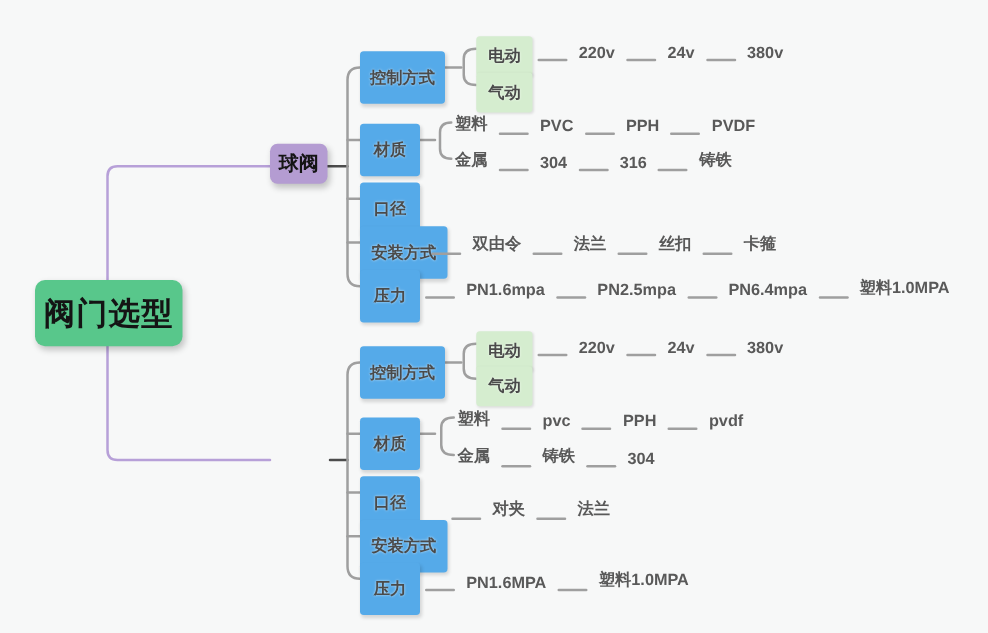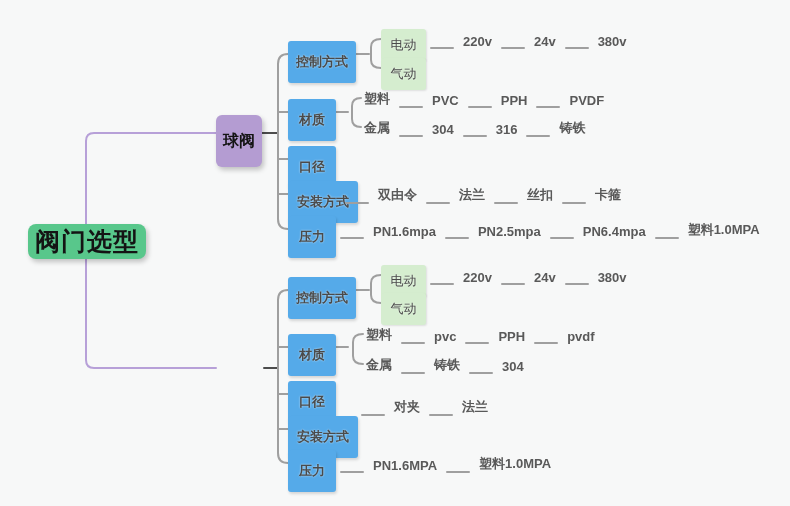--- a/index.html
+++ b/index.html
@@ -44,21 +44,21 @@
     color:var(--box-text,#4a4a4a);
     font-size:13px;font-weight:bold;
     height:42px;line-height:26px;
     border-radius:3px;
     text-shadow:0 0 2px rgba(255,255,255,.75);
     box-shadow:1px 2px 3px rgba(0,0,0,.14);
   }
   .leaf{
     background:var(--leaf-green,#d5edcf);
     color:var(--box-text,#4a4a4a);
-    font-size:13px;font-weight:normal;
+    font-size:13px;font-weight:bold;
     height:32px;line-height:20px;
     border-radius:3px;
     text-shadow:0 0 2px rgba(255,255,255,.75);
     box-shadow:1px 1px 2px rgba(0,0,0,.1);
   }
   .chain{
     position:absolute;
     display:flex;align-items:flex-end;gap:9px;
     height:20px;
   }
@@ -101,23 +101,23 @@
     <path class="wire-gray" d="M 278 394 L 288 394"></path>
     <path class="wire-gray" d="M 278 429 L 288 429"></path>
 
     <path class="wire-gray" d="M 356 290 L 369 290"></path>
     <path class="wire-gray" d="M 381 275 Q 371 275 371 283 L 371 295 Q 371 303 381 303"></path>
 
     <path class="wire-gray" d="M 336 347 L 348 347"></path>
     <path class="wire-gray" d="M 363 334 Q 353 334 353 342 L 353 356 Q 353 364 363 364"></path>
   </svg>
 
-  <div class="node root" style="left:28px;top:224px;width:118px;height:35px">阀门选型</div>
-
-  <div class="node branch" style="left:216px;top:115px;width:46px;height:52px">球阀</div>
+  <div class="node root" style="left:28px;top:224px;width:118px;height:53px">阀门选型</div>
+
+  <div class="node branch" style="left:216px;top:115px;width:46px;height:32px">球阀</div>
 
   <div class="node topic" style="left:288px;top:41px;width:68px">控制方式</div>
   <div class="node topic" style="left:288px;top:99px;width:48px">材质</div>
   <div class="node topic" style="left:288px;top:146px;width:48px">口径</div>
   <div class="node topic" style="left:288px;top:181px;width:70px">安装方式</div>
   <div class="node topic" style="left:288px;top:216px;width:48px">压力</div>
 
   <div class="node leaf" style="left:381px;top:29px;width:45px">电动</div>
   <div class="node leaf" style="left:381px;top:58px;width:45px">气动</div>
 

